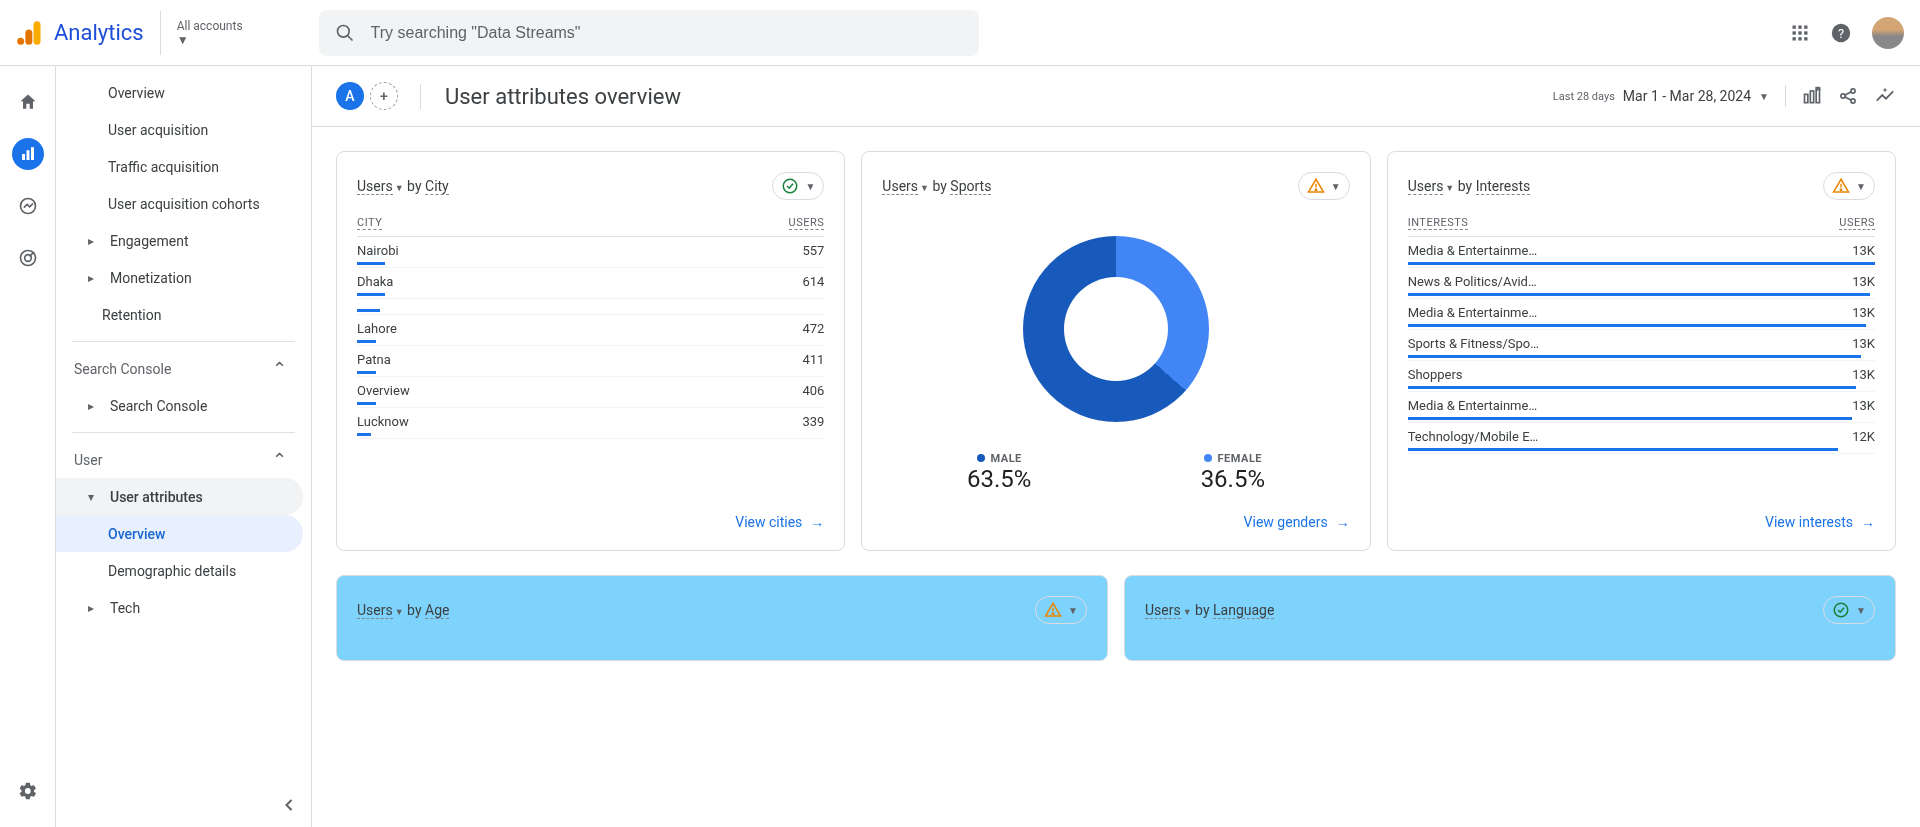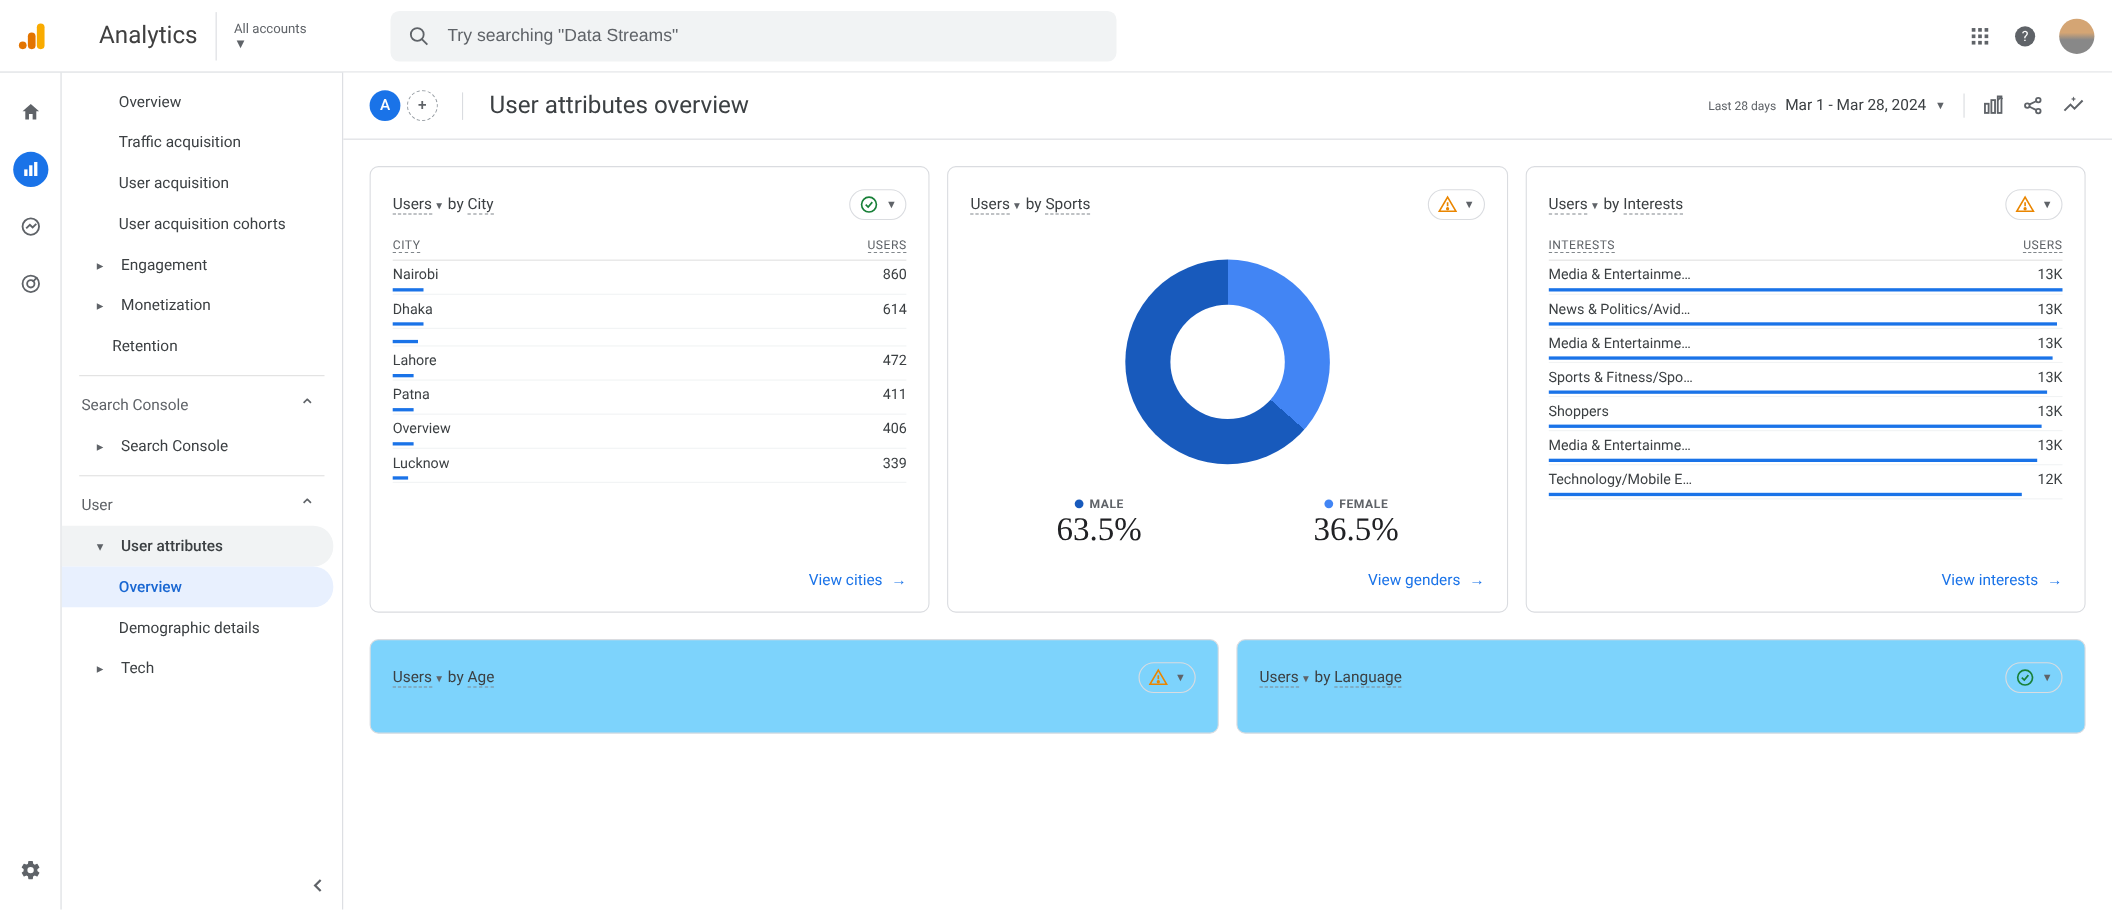--- a/index.html
+++ b/index.html
@@ -2,21 +2,21 @@
 <html><head>
 <meta charset="utf-8">
 <style>
 * { box-sizing: border-box; margin: 0; padding: 0; }
 body { font-family: 'Google Sans', Roboto, Arial, sans-serif; background: #fff; color: #202124; }
 
 
 .header { display: flex; align-items: center; height: 66px; border-bottom: 1px solid #dadce0; padding: 0 16px; gap: 16px; }
 .logo-wrap { display: flex; align-items: center; gap: 10px; }
 .logo-icon svg { width: 28px; height: 28px; }
-.logo-text { font-size: 22px; color: #404040; font-weight: 400; margin-left: 36px; }
+.logo-text { font-size: 22px; color: #1d4ed8; font-weight: 400; }
 .account-selector { display: flex; flex-direction: column; border-left: 1px solid #dadce0; padding-left: 16px; height: 44px; justify-content: center; cursor: pointer; }
 .account-label { font-size: 12px; color: #5f6368; }
 .account-arrow { color: #5f6368; font-size: 12px; }
 .search-wrap { flex: 1; max-width: 660px; margin-left: 60px; }
 .search-box { display: flex; align-items: center; background: #f1f3f4; border-radius: 8px; height: 46px; padding: 0 16px; gap: 16px; }
 .search-box input { flex: 1; border: none; background: transparent; font-size: 16px; color: #5f6368; outline: none; }
 .search-box input::placeholder { color: #5f6368; }
 .header-right { margin-left: auto; display: flex; align-items: center; gap: 20px; }
 .icon-btn { color: #5f6368; cursor: pointer; display: inline-flex; }
 .avatar { width: 32px; height: 32px; border-radius: 50%; background: linear-gradient(#d4a574 40%, #888 60%); }
@@ -77,21 +77,21 @@
 .view-link { margin-top: auto; margin-left: auto; color: #1a73e8; font-size: 14px; display: flex; align-items: center; gap: 8px; cursor: pointer; padding-top: 20px; }
 
 
 .donut-wrap { display: flex; justify-content: center; padding: 20px 0; }
 .donut { width: 186px; height: 186px; border-radius: 50%; background: conic-gradient(#4285f4 0 36.5%, #185abc 36.5% 100%); display: flex; align-items: center; justify-content: center; }
 .donut-hole { width: 104px; height: 104px; border-radius: 50%; background: #fff; }
 .legend { display: flex; justify-content: space-around; margin-top: 10px; }
 .legend-item { text-align: center; }
 .legend-label { font-size: 11px; color: #5f6368; letter-spacing: 0.5px; font-weight: bold; }
 .legend-dot { width: 8px; height: 8px; border-radius: 50%; display: inline-block; margin-right: 6px; }
-.legend-val { font-size: 30px; color: #202124; font-family: Liberation Serif, serif; }
+.legend-val { font-size: 24px; color: #202124; }
 
 .cards-row2 { display: flex; gap: 16px; padding: 0 24px 24px; flex-wrap: wrap; }
 .card2 { flex: 1 1 520px; min-width: 500px; background: #7dd3fc; border: 1px solid #dadce0; border-radius: 8px; padding: 20px; }
 
 svg { display: block; }
 </style>
 </head>
 <body>
 
 <div class="header">
@@ -177,24 +177,24 @@
           <path d="M19.14,12.94a7,7,0,0,0,.05-.94,7,7,0,0,0-.05-.94l2.11-1.65a.5.5,0,0,0,.12-.64l-2-3.46a.5.5,0,0,0-.61-.22l-2.49,1a7,7,0,0,0-1.63-.94l-.38-2.65A.5.5,0,0,0,13.77,2H9.77a.5.5,0,0,0-.49.42L8.9,5.07A7,7,0,0,0,7.27,6l-2.49-1a.5.5,0,0,0-.61.22l-2,3.46a.5.5,0,0,0,.12.64L4.4,11a7,7,0,0,0-.5.94,7,7,0,0,0,.5.94L2.29,14.53a.5.5,0,0,0-.12.64l2,3.46a.5.5,0,0,0,.61.22l2.49-1a7,7,0,0,0,1.63.94l.38,2.65a.5.5,0,0,0,.49.42h4a.5.5,0,0,0,.49-.42l.38-2.65a7,7,0,0,0,1.63-.94l2.49,1a.5.5,0,0,0,.61-.22l2-3.46a.5.5,0,0,0-.12-.64ZM11.77,15.5A3.5,3.5,0,1,1,15.27,12,3.5,3.5,0,0,1,11.77,15.5Z"></path>
         </svg>
       </div>
   </div>
 
   <div class="sidebar">
     <div class="nav-item sub">
         <span>Overview</span>
       </div>
     <div class="nav-item sub">
+        <span>User acquisition</span>
+      </div>
+    <div class="nav-item sub">
         <span>Traffic acquisition</span>
-      </div>
-    <div class="nav-item sub">
-        <span>User acquisition</span>
       </div>
     <div class="nav-item sub">
         <span>User acquisition cohorts</span>
       </div>
     <div class="nav-item" style="padding-left:32px">
         <span class="lcaret">▸</span>
         <span>Engagement</span>
       </div>
     <div class="nav-item" style="padding-left:32px">
         <span class="lcaret">▸</span>
@@ -295,21 +295,21 @@
           </div>
         </div>
         <div class="tbl-head">
             <span>CITY</span>
             <span>USERS</span>
           </div>
         <div id="city-rows">
             <div class="tbl-row">
               <div class="tbl-row-main">
                 <span>Nairobi</span>
-                <span>860</span>
+                <span>557</span>
               </div>
               <div class="bar" style="width:6%"></div>
             </div>
             <div class="tbl-row">
               <div class="tbl-row-main">
                 <span>Dhaka</span>
                 <span>614</span>
               </div>
               <div class="bar" style="width:6%"></div>
             </div>

